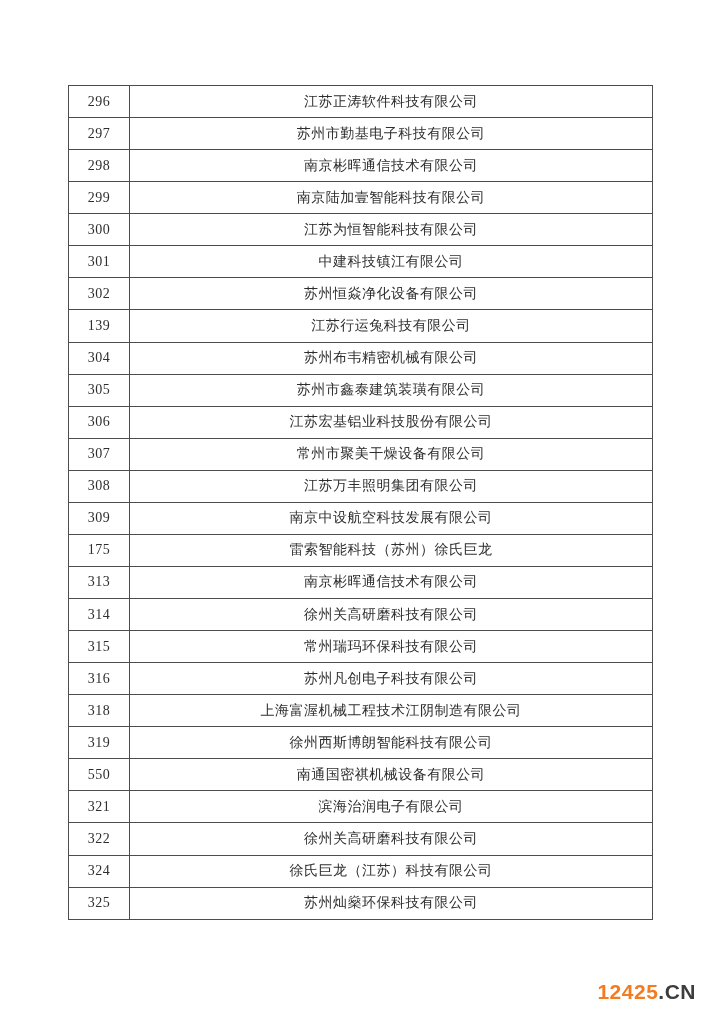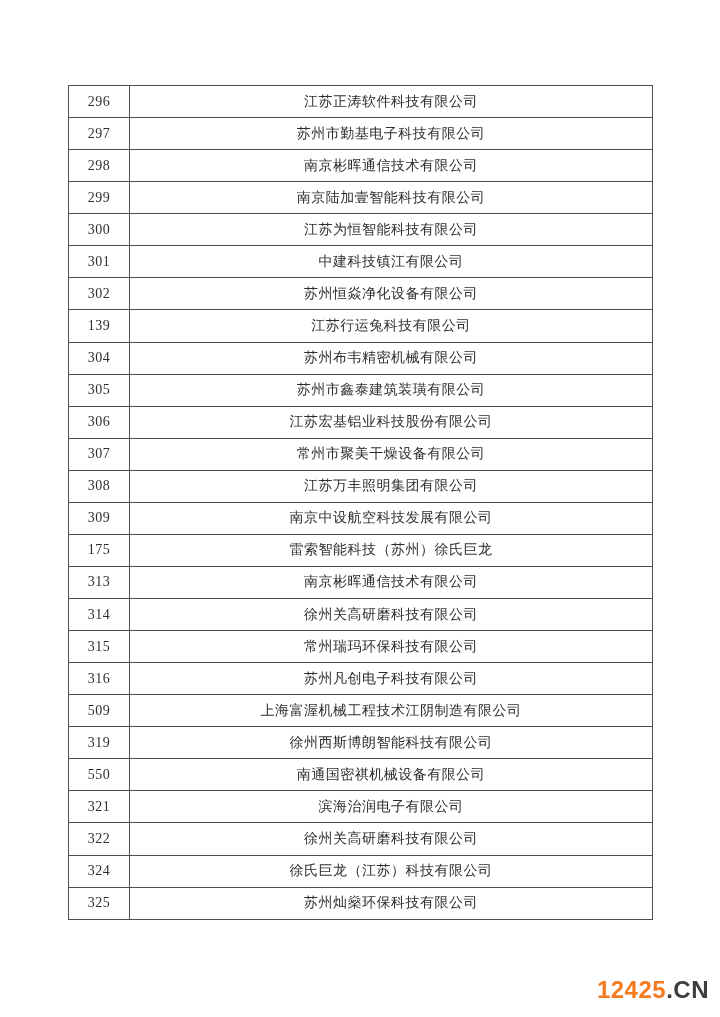--- a/index.html
+++ b/index.html
@@ -36,25 +36,25 @@
     border: 1px solid #3a3a3a;
   }
   td.no-cell {
     width: 60px;
   }
   td.name-cell {
     letter-spacing: 1px;
   }
   .watermark {
     position: absolute;
-    right: 11px;
+    right: 24px;
     bottom: 13px;
     font-family: "Liberation Sans", "DejaVu Sans", sans-serif;
     font-weight: bold;
-    font-size: 24px;
+    font-size: 21px;
     letter-spacing: 0.5px;
     white-space: nowrap;
   }
   .watermark .wm-number { color: #f47b20; }
   .watermark .wm-domain { color: #3d3d3d; }
 </style>
 </head>
 <body>
 
 <div class="page">
@@ -153,21 +153,21 @@
       <td class="name-cell">常州瑞玛环保科技有限公司</td>
     </tr>
 
     <tr>
       <td class="no-cell">316</td>
       <td class="name-cell">苏州凡创电子科技有限公司</td>
     </tr>
 
 
     <tr>
-      <td class="no-cell">509</td>
+      <td class="no-cell">318</td>
       <td class="name-cell">上海富渥机械工程技术江阴制造有限公司</td>
     </tr>
 
     <tr>
       <td class="no-cell">319</td>
       <td class="name-cell">徐州西斯博朗智能科技有限公司</td>
     </tr>
 
     <tr>
       <td class="no-cell">550</td>

